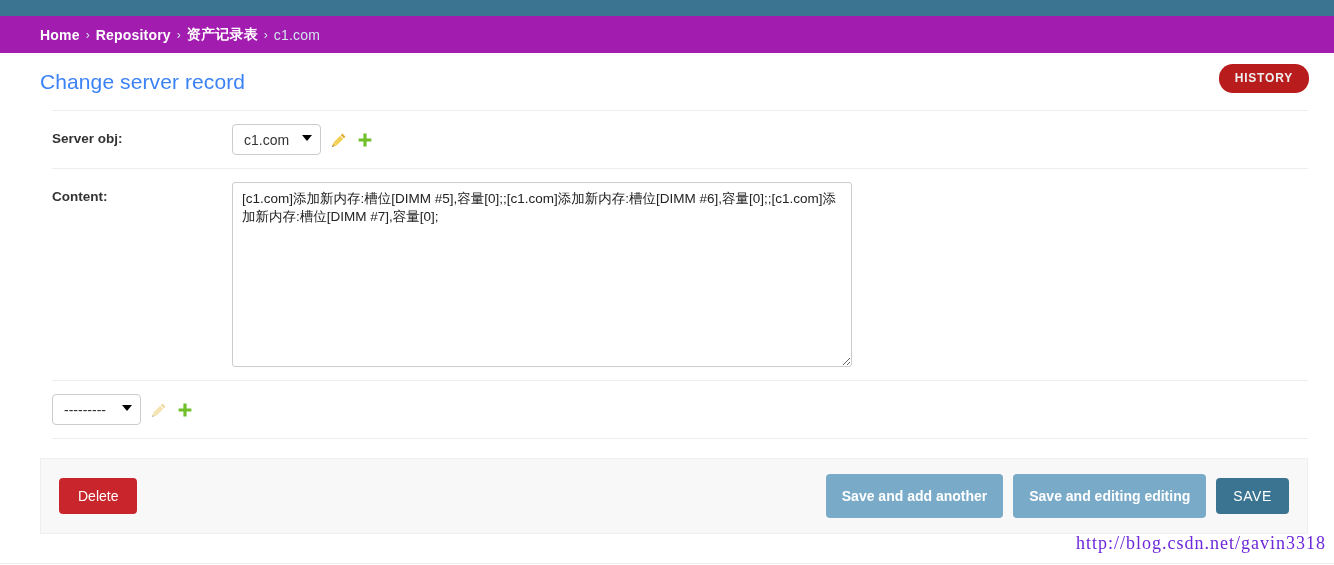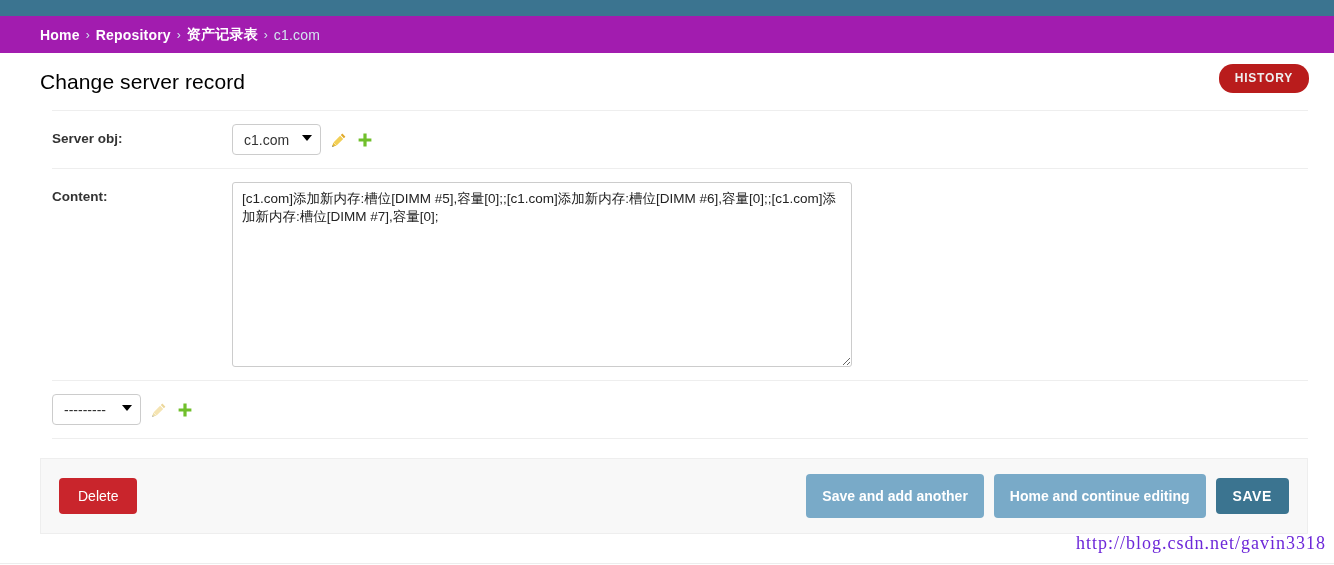--- a/index.html
+++ b/index.html
@@ -55,21 +55,21 @@
   
   #title-row {
     position: relative;
     height: 46px;
     padding: 16px 40px 0 40px;
     box-sizing: border-box;
   }
   #page-title {
     font-size: 21px;
     font-weight: 300;
-    color: #000000;
+    color: #3b82f6;
     line-height: 26px;
     letter-spacing: .1px;
   }
   #history-button {
     position: absolute;
     right: 25px;
     top: 11px;
     background: #b91c1c;
     color: #efefef;
     border: none;
@@ -203,21 +203,21 @@
   button.btn-default {
     background: #79aac8;
     color: #ffffff;
     font-weight: bold;
     padding: 14px 16px;
     margin-left: 10px;
   }
   button.btn-primary {
     background: #3b7490;
     color: #ffffff;
-    font-weight: bold;
+    font-weight: normal;
     letter-spacing: .6px;
     padding: 10px 17px;
     margin-left: 10px;
   }
 
   
   #watermark {
     position: absolute;
     right: 8px;
     bottom: 11px;
@@ -313,18 +313,18 @@
       </a>
     </div>
   </div>
 
 </div>
 
 <div id="submit-row">
   <button class="btn btn-delete">Delete</button>
   <span class="spacer"></span>
   <button class="btn btn-default">Save and add another</button>
-  <button class="btn btn-default">Home and continue editing</button>
+  <button class="btn btn-default">Save and editing editing</button>
   <button class="btn btn-primary">SAVE</button>
 </div>
 
 <div id="watermark">http://blog.csdn.net/gavin3318</div>
 <div id="footer-line"></div>
 
 </body></html>

